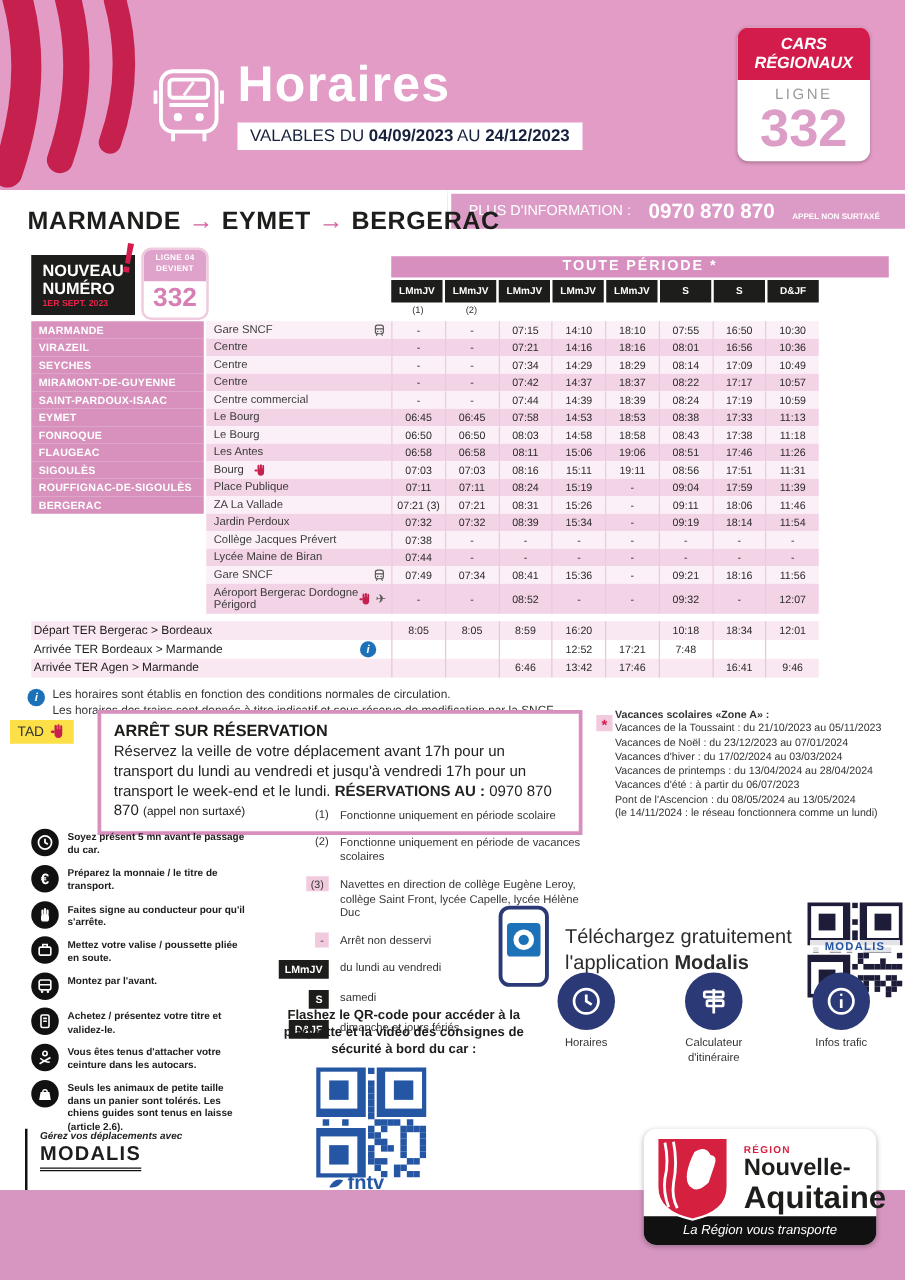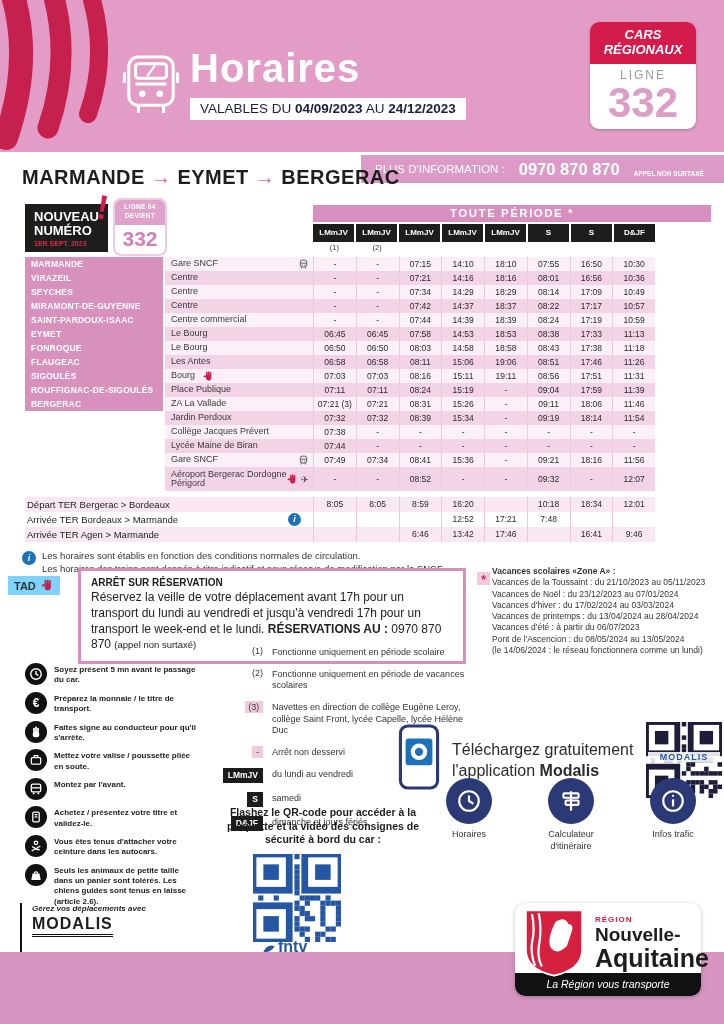--- a/index.html
+++ b/index.html
@@ -69,45 +69,45 @@
   .ter-label .info-ic{margin-left:auto;margin-right:12px;}
   .ter .times{flex:1;display:grid;grid-template-columns:repeat(8,1fr);}
   .ter .tcell{font-size:8.5px;line-height:15px;border-left:1px solid #e9c6dc;background:transparent;}
 
   .info-ic{width:13px;height:13px;border-radius:50%;background:#1d71b8;color:#fff;font-size:9px;font-weight:800;
            font-style:italic;text-align:center;line-height:13px;flex:none;}
   .sncf-ic{position:absolute;left:22px;top:551px;width:14px;height:14px;line-height:14px;}
   .sncf-note{position:absolute;left:42px;top:549px;font-size:9.5px;color:#333;line-height:1.4;}
 
   
-  .tad-label{position:absolute;left:8px;top:576px;background:#7dd3fc;padding:3px 6px;font-weight:700;font-size:11px;
+  .tad-label{position:absolute;left:8px;top:576px;background:#fde047;padding:3px 6px;font-weight:400;font-size:11px;
              display:flex;gap:5px;align-items:center;color:#333;}
   .tad-box{position:absolute;left:78px;top:568px;width:388px;border:3px solid #d98fbe;background:#fff;
            padding:6px 10px 8px;box-sizing:border-box;}
-  .tad-title{font-size:10px;font-weight:800;}
+  .tad-title{font-size:13px;font-weight:800;}
   .tad-body{font-size:12px;line-height:1.32;margin-top:2px;color:#222;}
   .tad-note{font-size:9.5px;}
   .vac-mark{position:absolute;left:477px;top:572px;width:13px;height:13px;background:#f2cade;color:#d41c4c;
             font-weight:800;text-align:center;line-height:16px;font-size:12px;}
   .vac{position:absolute;left:492px;top:566px;width:226px;font-size:8.5px;color:#333;line-height:1.33;}
   .vac-title{font-weight:800;}
 
   
   .legend{position:absolute;left:225px;top:646px;width:250px;}
   .legend-item{display:flex;margin-bottom:9px;align-items:flex-start;}
   .lg-badge{width:38px;display:flex;justify-content:flex-end;margin-right:9px;flex:none;}
   .lg-badge span{display:inline-block;}
   .lg-plain{font-size:9px;color:#333;}
   .lg-pink{background:#f2cade;padding:1px 4px;font-size:8.5px;color:#333;}
   .lg-black{background:#1d1d1b;color:#fff;font-weight:700;font-size:8.5px;padding:2.5px 5px;}
   .lg-text{font-size:9px;color:#333;line-height:1.3;padding-top:1px;}
 
   .flash{position:absolute;left:213px;top:806px;width:220px;text-align:center;font-size:10.5px;font-weight:700;line-height:1.3;}
   .flash-qr{position:absolute;left:253px;top:854px;width:88px;height:88px;}
-  .fntv{position:absolute;left:262px;top:938px;font-size:16px;font-weight:700;color:#2456a4;display:flex;align-items:flex-end;gap:2px;}
+  .fntv{position:absolute;left:262px;top:938px;font-size:16px;font-weight:700;color:#2456a4;display:flex;align-items:center;gap:2px;}
   .fntv svg{width:14px;height:14px;}
 
   
   .rules{position:absolute;left:25px;top:663px;width:172px;display:flex;flex-direction:column;gap:6px;}
   .rule{display:flex;gap:7px;align-items:flex-start;}
   .rule-icon{width:22px;height:22px;border-radius:50%;background:#111;flex:none;display:flex;align-items:center;
              justify-content:center;color:#fff;font-weight:800;font-size:12px;}
   .rule-icon svg{width:14px;height:14px;}
   .rule-text{font-size:8px;font-weight:700;line-height:1.3;padding-top:2px;}
 
@@ -593,21 +593,21 @@
   <div class="vac-mark">*</div>
   <div class="vac">
     <div class="vac-title">Vacances scolaires «Zone A» :</div>
     <div id="vac-lines">
         <div class="vac-line">Vacances de la Toussaint : du 21/10/2023 au 05/11/2023</div>
         <div class="vac-line">Vacances de Noël : du 23/12/2023 au 07/01/2024</div>
         <div class="vac-line">Vacances d'hiver : du 17/02/2024 au 03/03/2024</div>
         <div class="vac-line">Vacances de printemps : du 13/04/2024 au 28/04/2024</div>
         <div class="vac-line">Vacances d'été : à partir du 06/07/2023</div>
         <div class="vac-line">Pont de l'Ascencion : du 08/05/2024 au 13/05/2024</div>
-        <div class="vac-line">(le 14/06/2024 : le réseau fonctionnera comme un lundi)</div>
+        <div class="vac-line">(le 14/11/2024 : le réseau fonctionnera comme un lundi)</div>
       </div>
   </div>
 
   <div class="legend">
       <div class="legend-item">
         <span class="lg-badge">
           <span class="lg-plain">(1)</span>
         </span>
         <span class="lg-text">Fonctionne uniquement en période scolaire</span>
       </div>

